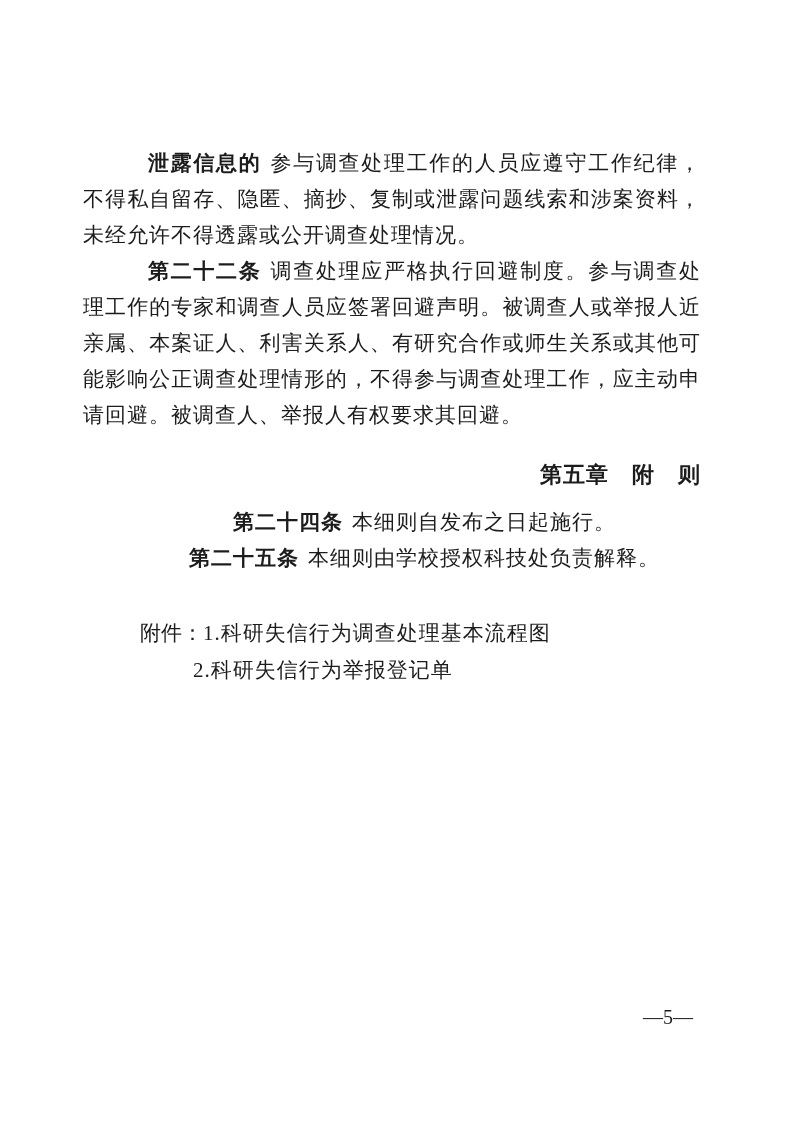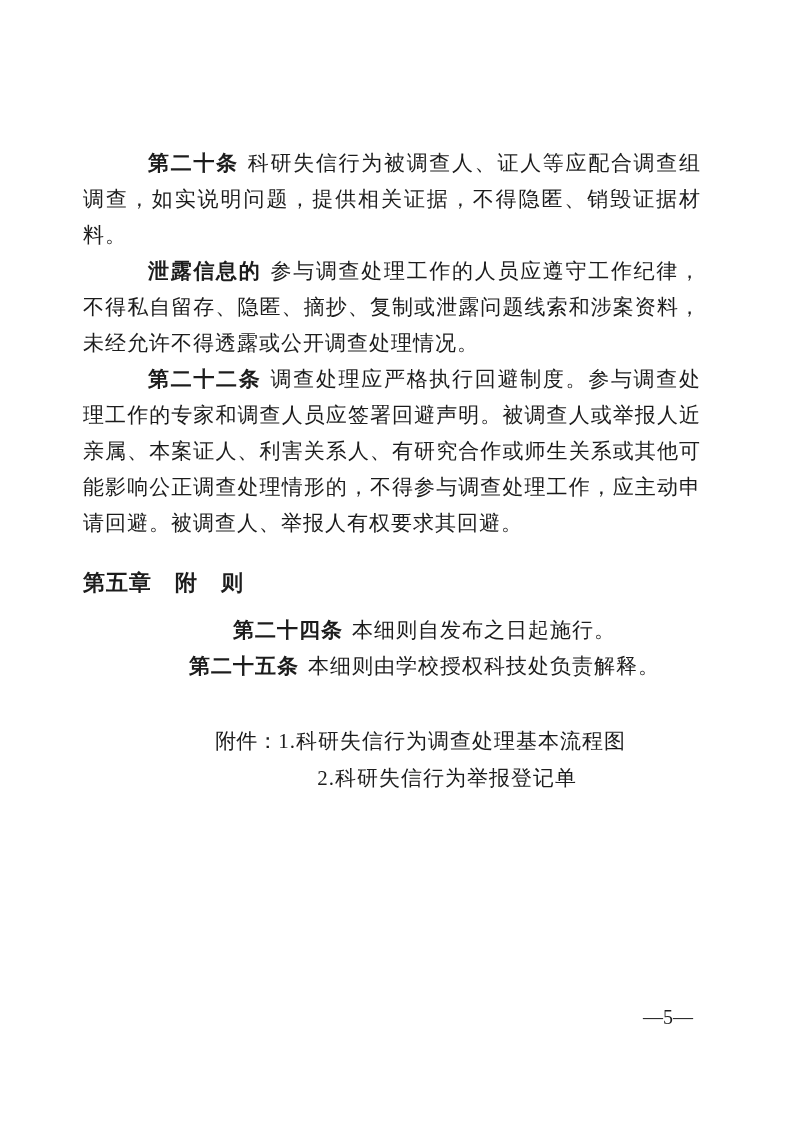--- a/index.html
+++ b/index.html
@@ -33,39 +33,39 @@
   .art-title {
     font-family: "Liberation Sans", "DejaVu Sans", sans-serif;
     font-weight: 700;
     margin-right: 9px;
     letter-spacing: 1px;
   }
   .chapter-heading {
     margin: 24px 0 0 0;
     font-size: 22px;
     line-height: 36px;
-    text-align: left;
+    text-align: right;
     font-family: "Liberation Sans", "DejaVu Sans", sans-serif;
     font-weight: 700;
     letter-spacing: 1px;
   }
   .closing {
     margin-top: 11px;
   }
   .closing .para {
     text-align: center;
   }
   .attachments {
     margin-top: 39px;
     padding-left: 57px;
   }
   .attach-row {
     margin: 0;
     line-height: 37px;
-    text-align: center;
+    text-align: left;
   }
   .attach-row.indent {
     padding-left: 53px;
   }
   .attach-label {
     letter-spacing: 0;
   }
   .page-number {
     position: absolute;
     top: 1004px;
@@ -75,23 +75,20 @@
     letter-spacing: 0;
     color: #1c1c1c;
   }
 </style>
 </head>
 <body>
 
 <div class="page">
   <div class="content">
 
-    <p class="para">
-      <span class="art-title">第二十条</span><span>科研失信行为被调查人、证人等应配合调查组调查，如实说明问题，提供相关证据，不得隐匿、销毁证据材料。</span>
-    </p>
 
     <p class="para">
       <span class="art-title">泄露信息的</span><span>参与调查处理工作的人员应遵守工作纪律，不得私自留存、隐匿、摘抄、复制或泄露问题线索和涉案资料，未经允许不得透露或公开调查处理情况。</span>
     </p>
 
     <p class="para">
       <span class="art-title">第二十二条</span><span>调查处理应严格执行回避制度。参与调查处理工作的专家和调查人员应签署回避声明。被调查人或举报人近亲属、本案证人、利害关系人、有研究合作或师生关系或其他可能影响公正调查处理情形的，不得参与调查处理工作，应主动申请回避。被调查人、举报人有权要求其回避。</span>
     </p>
 
 

